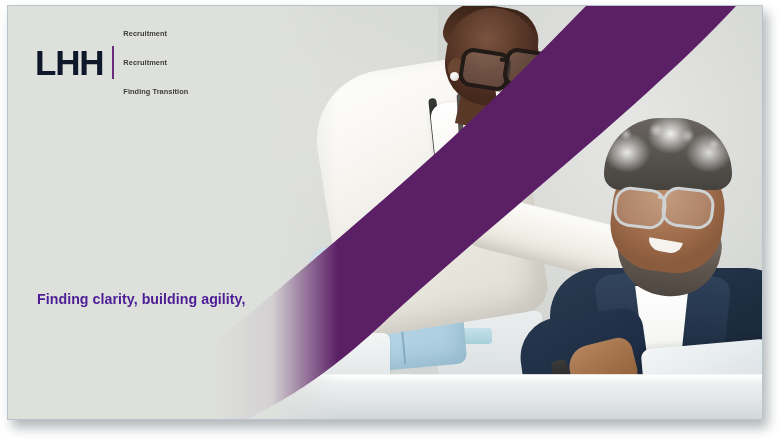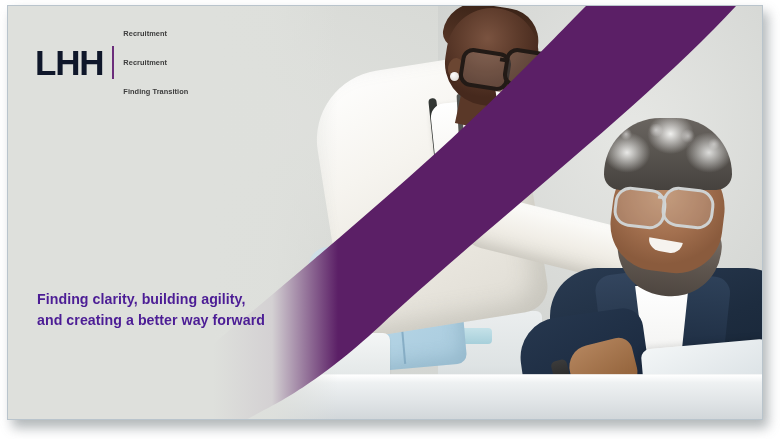--- a/index.html
+++ b/index.html
@@ -604,17 +604,16 @@
         <span>Recruitment</span>
         <span>Finding Transition</span>
       </span>
     </div>
 
     <div class="headline">
     </div>
 
     <div class="subhead">
       <div>Finding clarity, building agility,</div>
-      <div>and creating a better way forward</div>
     </div>
 
   </div>
 </div>
 
 </body></html>

